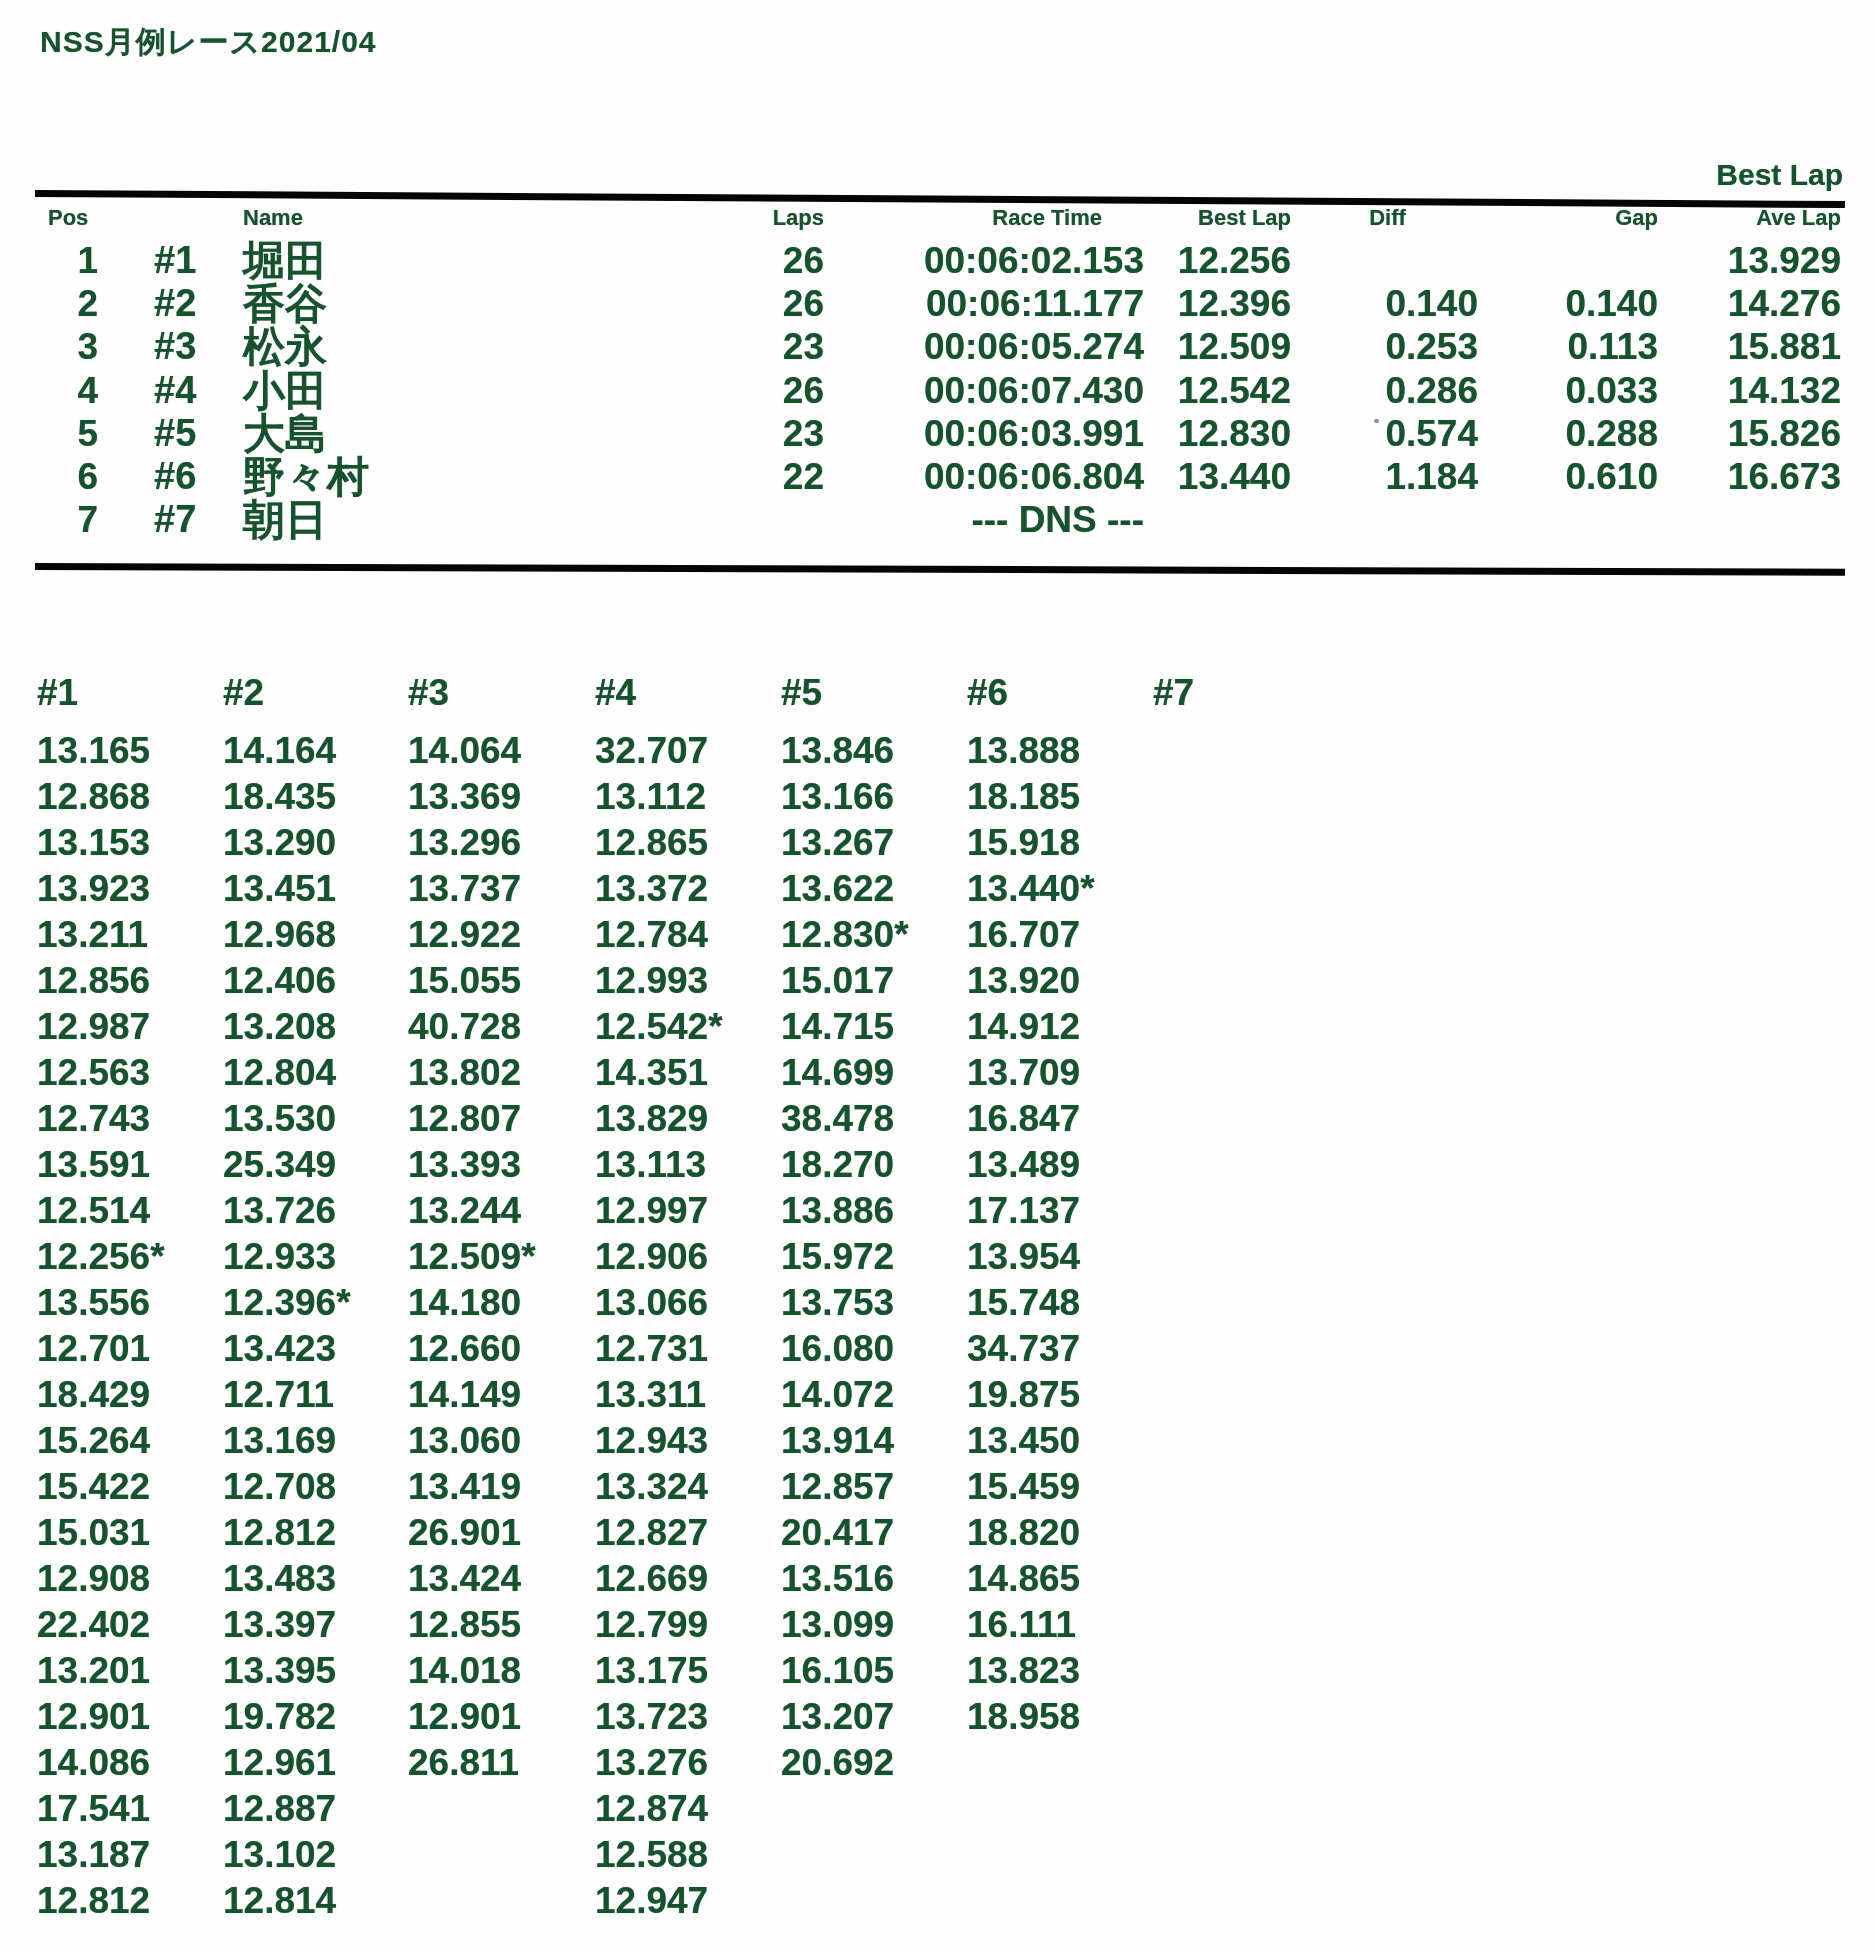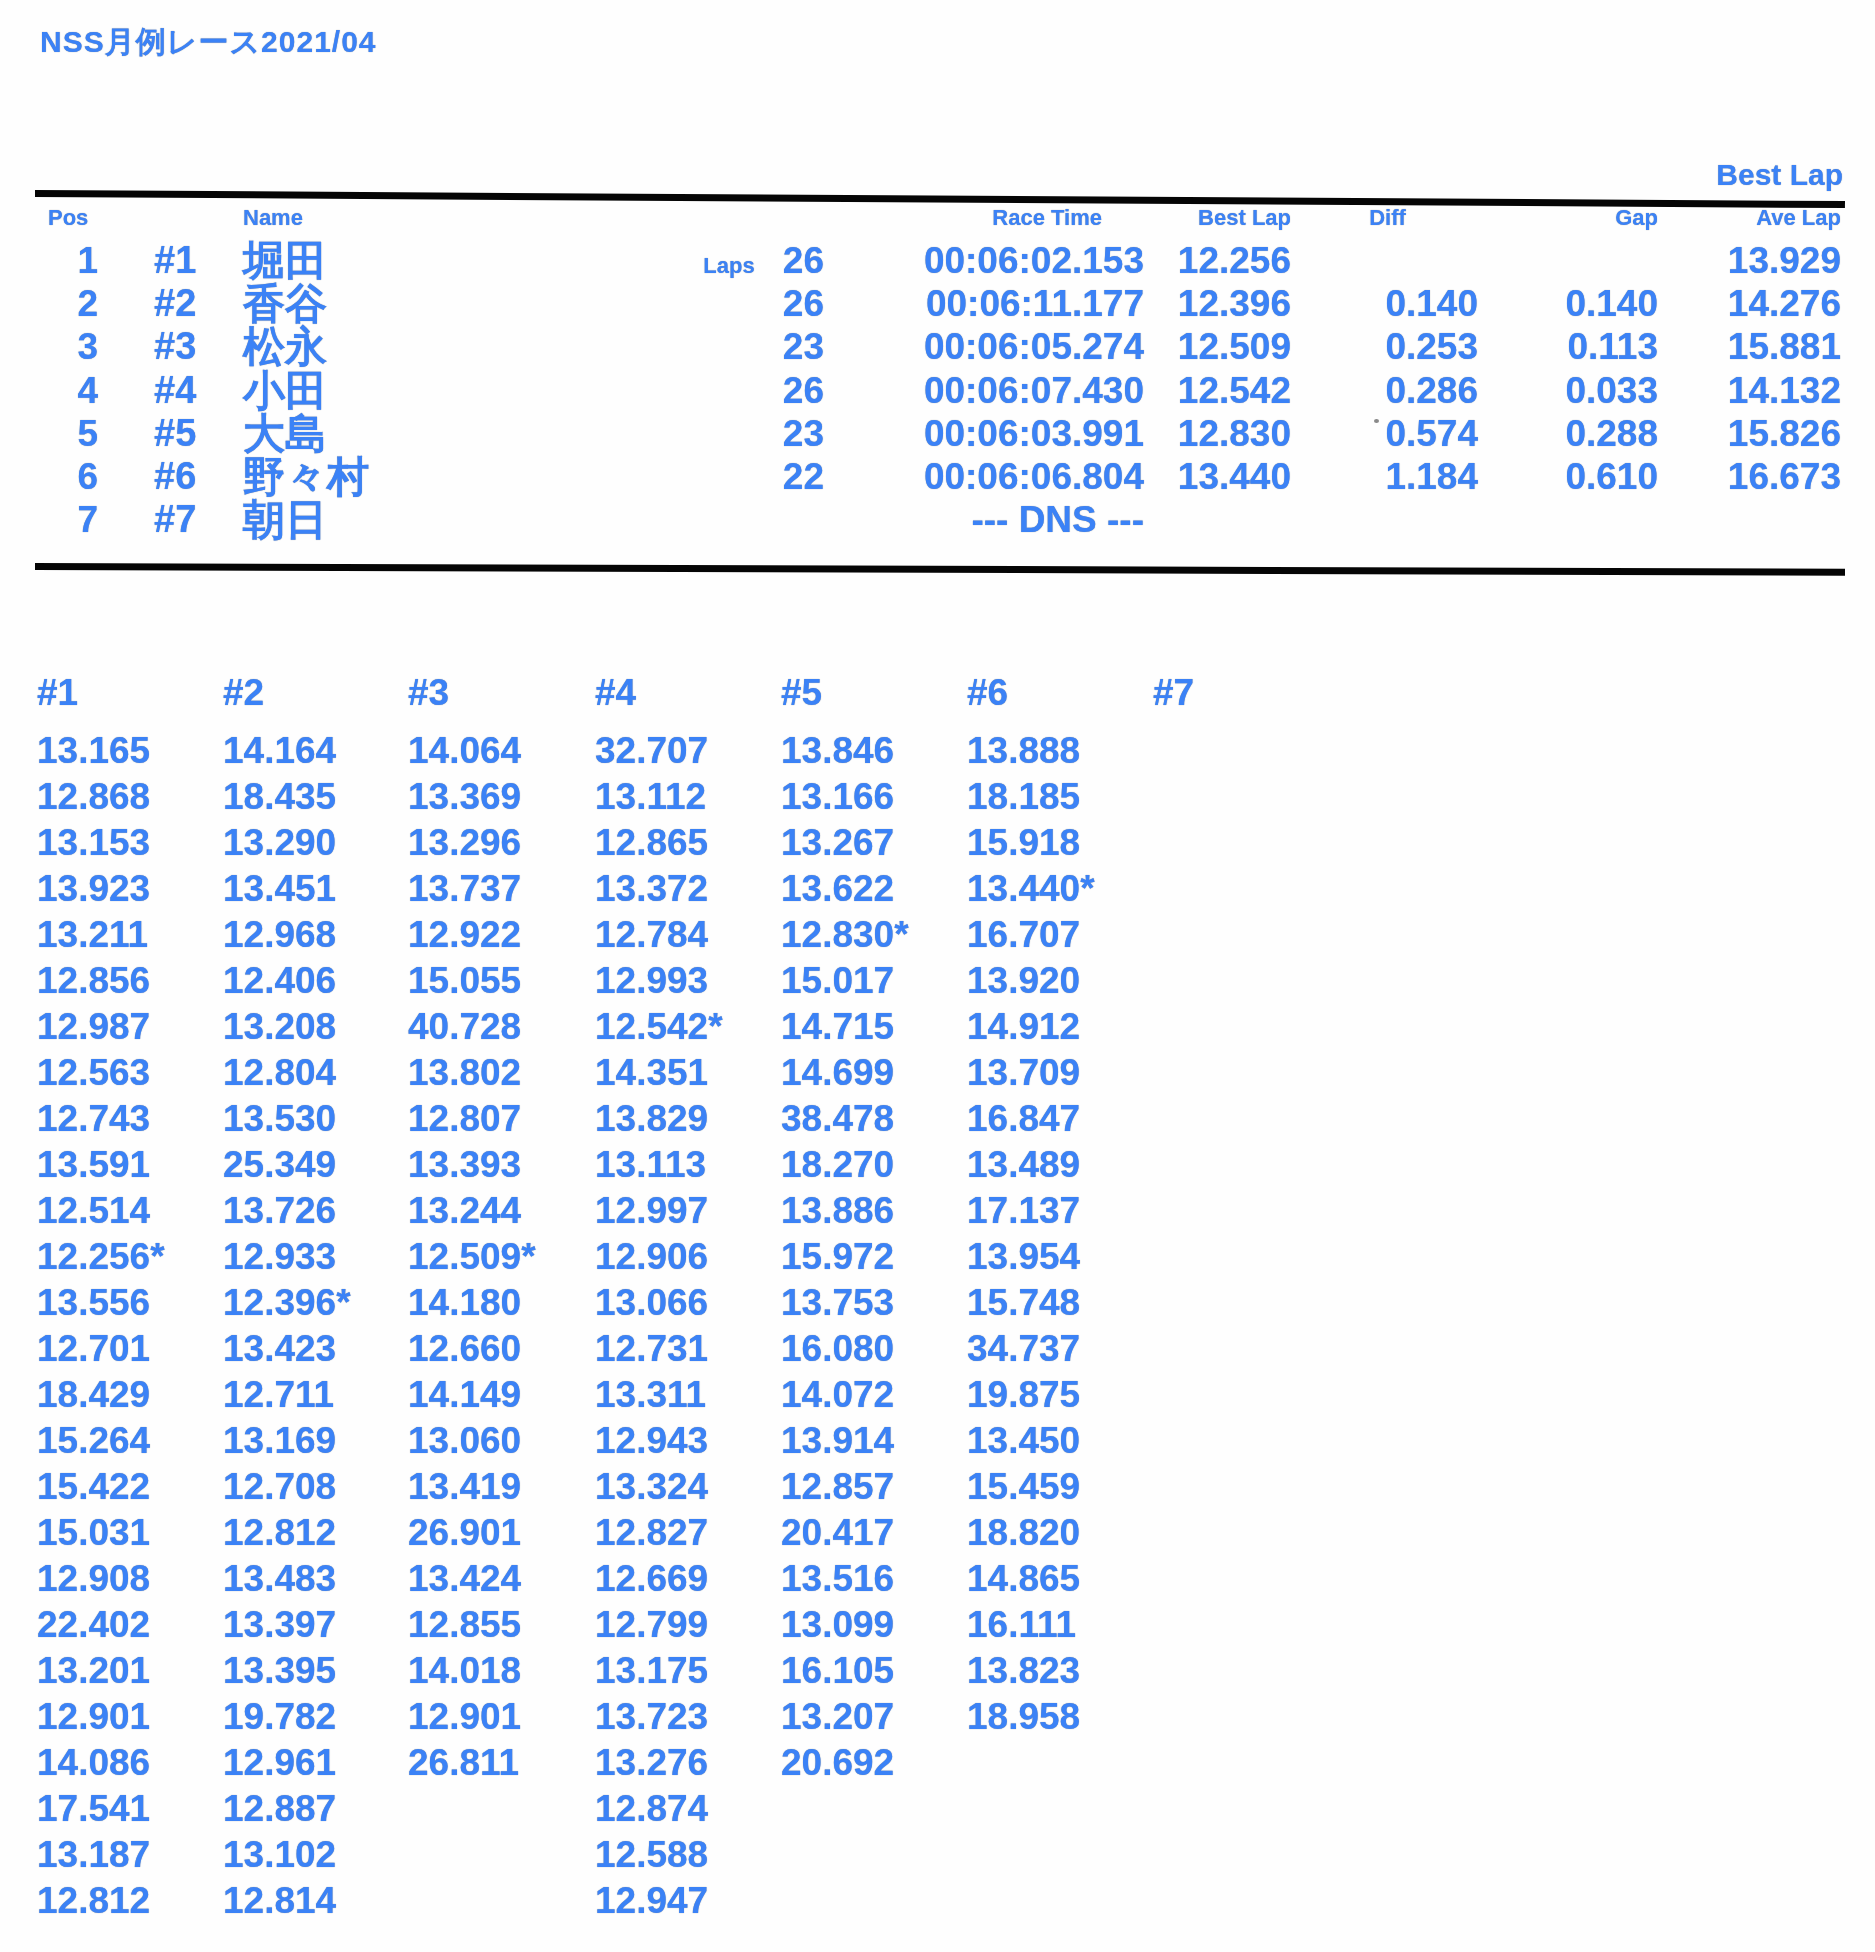--- a/index.html
+++ b/index.html
@@ -1,40 +1,40 @@
 <!DOCTYPE html>
 <html><head>
 <meta charset="utf-8">
 <style>
   * { margin:0; padding:0; box-sizing:border-box; }
   html,body { background:#ffffff; }
   body { width:1875px; height:1952px; }
 
   .page {
     position:relative; width:1875px; height:1952px; background:#fefefe;
-    font-family:"Liberation Sans", sans-serif; font-weight:700; color:#3b82f6;
+    font-family:"Liberation Sans", sans-serif; font-weight:700; color:#14532d;
     text-shadow:0 0 1px rgba(0,0,0,0.45);
     overflow:hidden;
   }
 
   
   .event-title { position:absolute; left:40px; top:23px; font-size:30px; line-height:37px; letter-spacing:1px; }
   .heat-title  { position:absolute; left:35px; top:67px; font-size:56px; line-height:69px; letter-spacing:1px; word-spacing:13.4px; }
   .corner-label{ position:absolute; right:32px; top:156px; font-size:30px; line-height:37px; }
 
   .rule { position:absolute; left:35px; width:1810px; height:6.7px; background:#050505; }
   .rule-top    { top:190px; transform:rotate(0.35deg); transform-origin:left center; }
   .rule-bottom { top:563px; transform:rotate(0.18deg); transform-origin:left center; }
 
   
   .results-header { position:absolute; left:0; top:198px; width:1875px; height:40px; font-size:22px; line-height:40px; }
   .results-header span { position:absolute; display:block; }
   .rh-pos  { left:48px; }
   .rh-name { left:243px; }
-  .rh-laps { left:634px;  width:190px; text-align:center;margin-top:48px; }
+  .rh-laps { left:634px;  width:190px; text-align:right; }
   .rh-rt   { left:826px;  width:276px; text-align:right; }
   .rh-bl   { left:1105px; width:186px; text-align:right; }
   .rh-diff { left:1297px; width:181px; text-align:center; }
   .rh-gap  { left:1479px; width:179px; text-align:right; }
   .rh-ave  { left:1662px; width:179px; text-align:right; }
 
   #results-rows { position:absolute; left:0; top:239px; width:1875px; }
   .res-row { position:absolute; left:0; width:1875px; height:43px; font-size:37px; line-height:43px; }
   .res-row .cell { position:absolute; display:block; white-space:nowrap; }
   .c-pos  { left:37px;  width:61px; text-align:right; }

